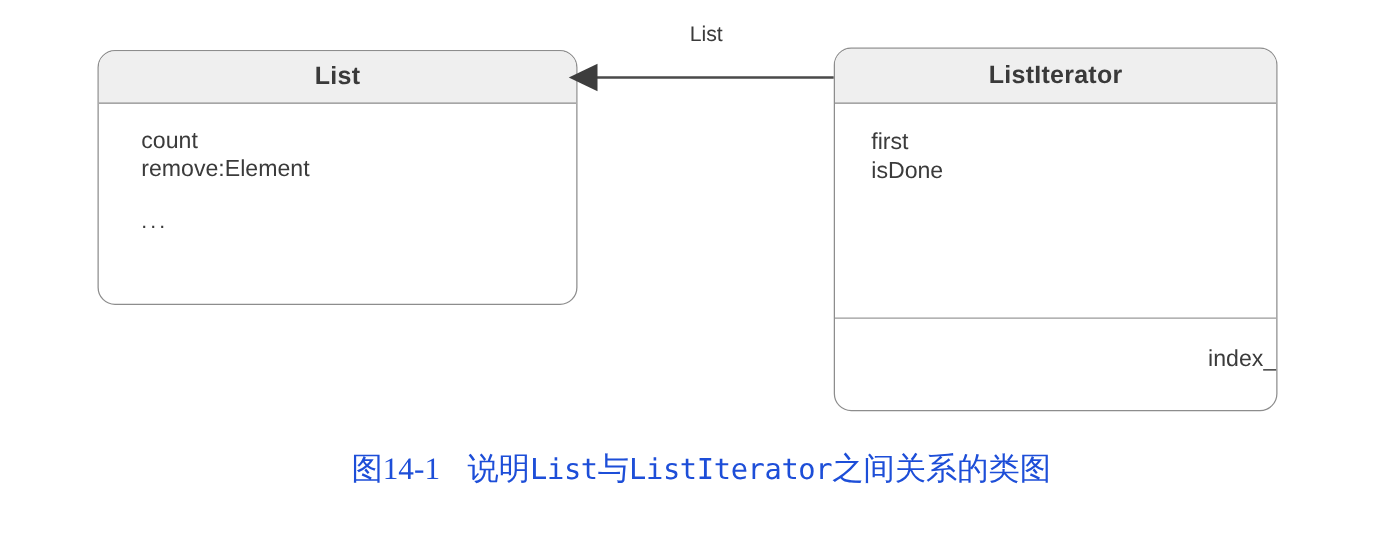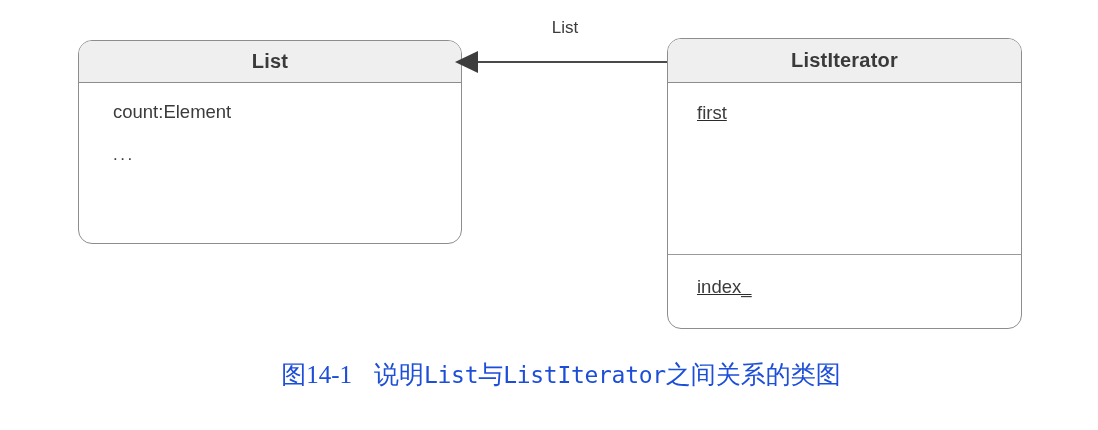--- a/index.html
+++ b/index.html
@@ -49,20 +49,21 @@
   }
 
   .uml-compartment {
     box-sizing: border-box;
     padding: 0;
     position: relative;
   }
 
   .uml-compartment + .uml-compartment {
     border-top: 1.4px solid #9a9a9a;
+    text-align: right;
   }
 
   .member-list {
     list-style: none;
     margin: 0;
     padding: 0;
   }
 
   .member {
     white-space: pre;
@@ -108,21 +109,20 @@
     font-size: 20px;
   }
   #class-listiterator .compartment-methods {
     height: 171px;
   }
   #class-listiterator .compartment-attributes {
     height: 72px;
   }
   #class-listiterator .member-list {
     padding: 19px 0 0 29px;
-    text-decoration: underline;
   }
   #class-listiterator .compartment-attributes .member-list {
     padding-top: 21px;
   }
   #class-listiterator .member {
     font-size: 18.5px;
     line-height: 22.5px;
   }
 
   
@@ -185,37 +185,39 @@
 </style>
 </head>
 <body>
 
 <div id="diagram-canvas">
 
   <div id="class-list" class="uml-class">
     <div class="uml-header">List</div>
     <div class="uml-compartment compartment-members">
       <ul class="member-list">
-        <li class="member">count:Element</li>
+        <li class="member">count</li>
+        <li class="member">remove:Element</li>
         <li class="member ellipsis">...</li>
       </ul>
     </div>
   </div>
 
   <div id="association">
     <div id="association-label">List</div>
     <div id="association-line"></div>
     <div id="association-arrowhead"></div>
   </div>
 
   <div id="class-listiterator" class="uml-class">
     <div class="uml-header">ListIterator</div>
     <div class="uml-compartment compartment-methods">
       <ul class="member-list">
         <li class="member">first</li>
+        <li class="member">isDone</li>
       </ul>
     </div>
     <div class="uml-compartment compartment-attributes">
       <ul class="member-list">
         <li class="member">index_</li>
       </ul>
     </div>
   </div>
 
 </div>

